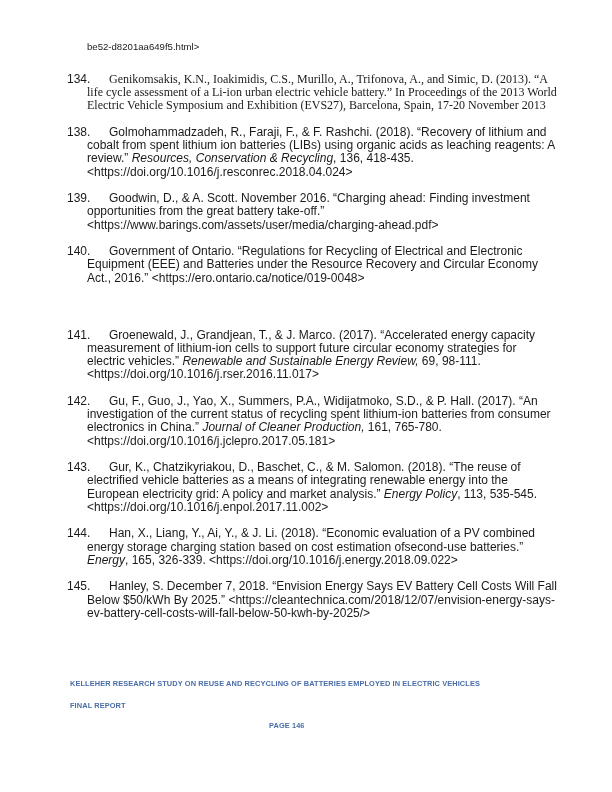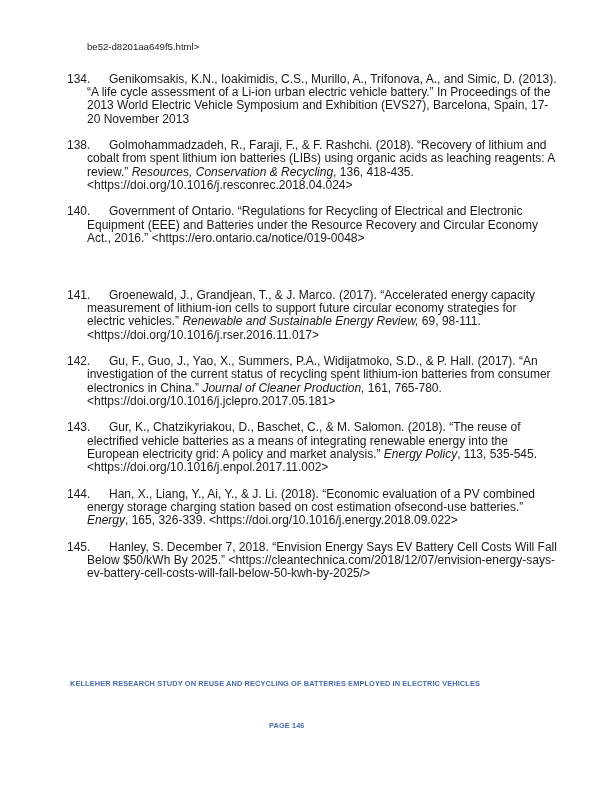--- a/index.html
+++ b/index.html
@@ -34,25 +34,29 @@
   </style>
 </head>
 <body>
 
 <div class="page">
   <div class="carry">be52-d8201aa649f5.html&gt;</div>
 
   <div class="refs" id="refs">
       <div class="ref">
         <span class="num">134.</span>
-        <span class="body" style="text-indent: 22px;"><span class="lead">Genikomsakis, K.N., Ioakimidis, C.S., Murillo, A., Trifonova, A., and Simic, D. (2013). “A life cycle assessment of a Li-ion urban electric vehicle battery.” In Proceedings of the 2013 World Electric Vehicle Symposium and Exhibition (EVS27), Barcelona, Spain, 17-20 November 2013</span></span>
+        <span class="body" style="text-indent: 22px; font-family: Liberation Serif, serif;"><span class="lead">Genikomsakis, K.N., Ioakimidis, C.S., Murillo, A., Trifonova, A., and Simic, D. (2013). “A life cycle assessment of a Li-ion urban electric vehicle battery.” In Proceedings of the 2013 World Electric Vehicle Symposium and Exhibition (EVS27), Barcelona, Spain, 17-20 November 2013</span></span>
       </div>
       <div class="ref">
         <span class="num">138.</span>
         <span class="body" style="text-indent: 22px;"><span class="lead">Golmohammadzadeh, R., Faraji, F., &amp; F. Rashchi. (2018). “Recovery of lithium and cobalt from spent lithium ion batteries (LIBs) using organic acids as leaching reagents: A review.” </span><i>Resources, Conservation &amp; Recycling</i><span>, 136, 418-435. &lt;https://doi.org/10.1016/j.resconrec.2018.04.024&gt;</span></span>
+      </div>
+      <div class="ref">
+        <span class="num">139.</span>
+        <span class="body" style="text-indent: 22px;"><span class="lead">Goodwin, D., &amp; A. Scott. November 2016. “Charging ahead: Finding investment opportunities from the great battery take-off.” &lt;https://www.barings.com/assets/user/media/charging-ahead.pdf&gt;</span></span>
       </div>
       <div class="ref">
         <span class="num">140.</span>
         <span class="body" style="text-indent: 22px;"><span class="lead">Government of Ontario. “Regulations for Recycling of Electrical and Electronic Equipment (EEE) and Batteries under the Resource Recovery and Circular Economy Act., 2016.” &lt;https://ero.ontario.ca/notice/019-0048&gt;</span></span>
       </div>
       <div class="ref">
         <span class="num">141.</span>
         <span class="body" style="text-indent: 22px; margin-top: 44px;"><span class="lead">Groenewald, J., Grandjean, T., &amp; J. Marco. (2017). “Accelerated energy capacity measurement of lithium-ion cells to support future circular economy strategies for electric vehicles.” </span><i>Renewable and Sustainable Energy Review,</i><span> 69, 98-111. &lt;https://doi.org/10.1016/j.rser.2016.11.017&gt;</span></span>
       </div>
       <div class="ref">
@@ -68,15 +72,16 @@
         <span class="body" style="text-indent: 22px;"><span class="lead">Han, X., Liang, Y., Ai, Y., &amp; J. Li. (2018). “Economic evaluation of a PV combined energy storage charging station based on cost estimation ofsecond-use batteries.” </span><i>Energy</i><span>, 165, 326-339. &lt;https://doi.org/10.1016/j.energy.2018.09.022&gt;</span></span>
       </div>
       <div class="ref">
         <span class="num">145.</span>
         <span class="body" style="text-indent: 22px;"><span class="lead">Hanley, S. December 7, 2018. “Envision Energy Says EV Battery Cell Costs Will Fall Below $50/kWh By 2025.” &lt;https://cleantechnica.com/2018/12/07/envision-energy-says-ev-battery-cell-costs-will-fall-below-50-kwh-by-2025/&gt;</span></span>
       </div>
     </div>
 
   <div class="footer">
     <div>KELLEHER RESEARCH STUDY ON REUSE AND RECYCLING OF BATTERIES EMPLOYED IN ELECTRIC VEHICLES</div>
+    <div>FINAL REPORT</div>
     <span class="page-no">PAGE 146</span>
   </div>
 </div>
 
 </body></html>

